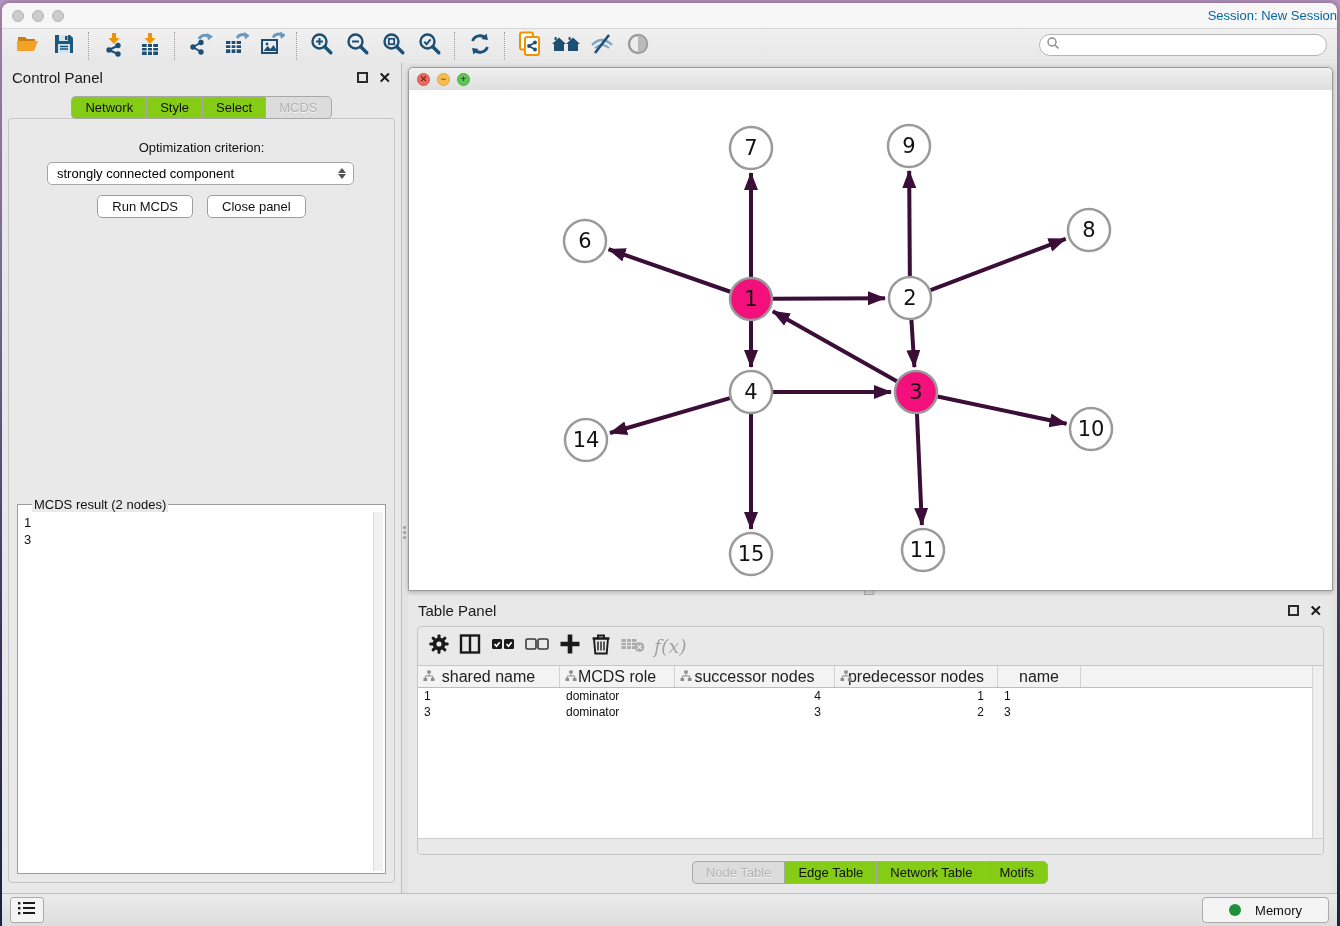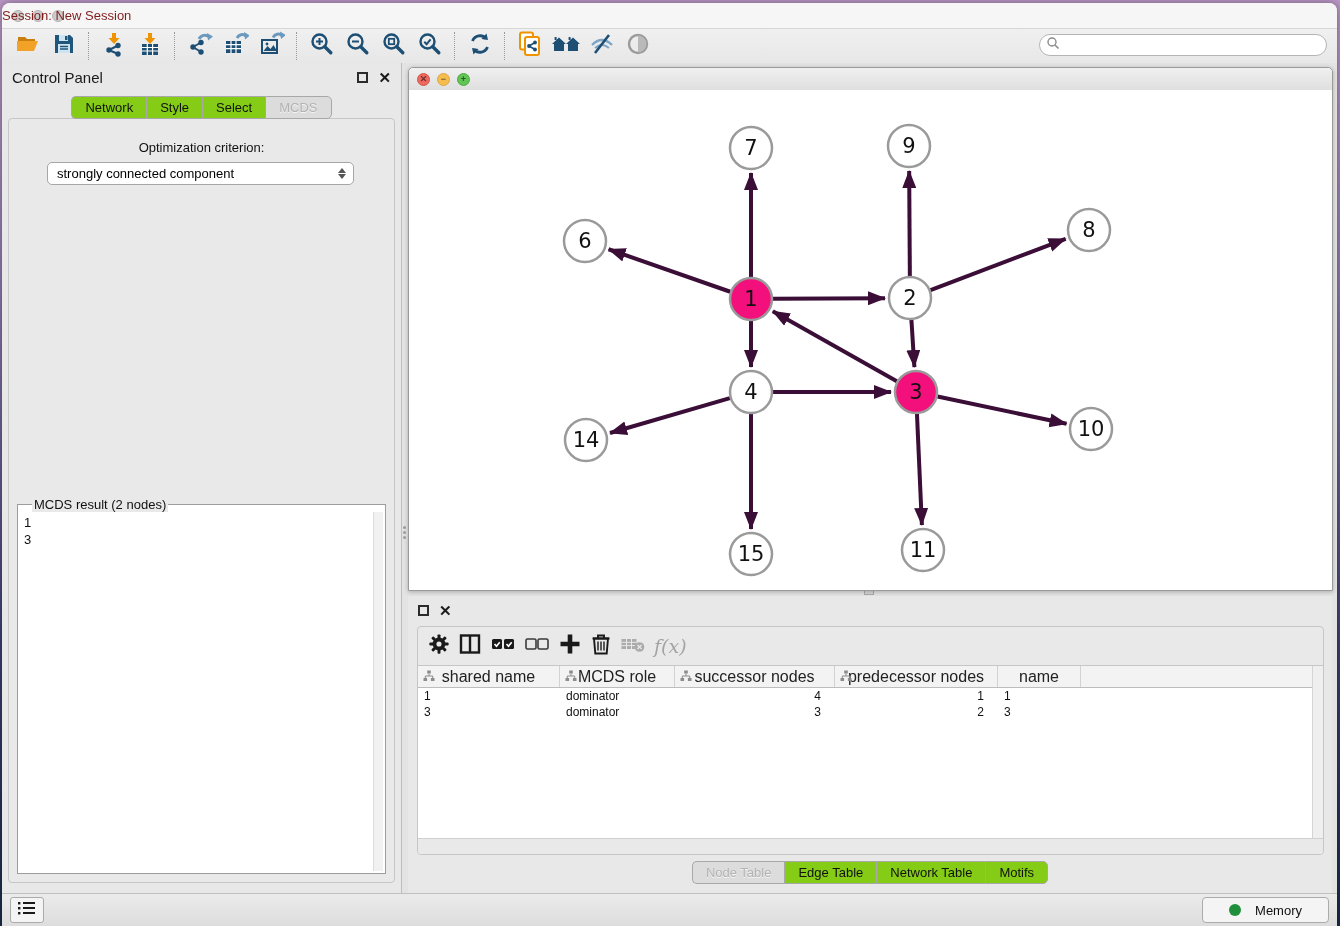--- a/index.html
+++ b/index.html
@@ -12,21 +12,21 @@
   .app{position:relative;width:1340px;height:926px;}
   .window{
     position:absolute;left:2px;right:3px;top:3px;bottom:0;
     background:#e8e8e8;border-radius:8px 8px 0 0;overflow:hidden;
     box-shadow:0 0 8px rgba(0,0,0,.4);
   }
   
   .titlebar{height:25px;background:#f6f6f6;border-bottom:1px solid #d6d6d6;position:relative;display:flex;align-items:center;}
   .lights{display:flex;gap:8px;margin-left:10px;}
   .light{width:12px;height:12px;border-radius:50%;background:#ccc;border:1px solid #b3b3b3;box-sizing:border-box;}
-  .win-title{position:absolute;left:0;right:0;text-align:left;color:#7f1d1d;font-size:13px;}
+  .win-title{position:absolute;left:0;right:0;text-align:right;color:#0369a1;font-size:13px;padding-left:48px;}
   
   .toolbar{height:34px;background:linear-gradient(#f0f0f0,#e7e7e7);border-bottom:1px solid #c2c2c2;display:flex;align-items:center;padding:0 8px;position:relative;}
   .tbtn{width:36px;height:30px;display:flex;align-items:center;justify-content:center;cursor:default;}
   .tsep{width:1px;height:28px;border-left:1px dotted #9a9a9a;margin:0 6px;}
   .searchbox{position:absolute;right:10px;top:5px;width:288px;height:22px;background:#fff;border:1px solid #b5b5b5;border-radius:11px;display:flex;align-items:center;padding-left:6px;box-sizing:border-box;}
   .searchbox input{border:none;outline:none;flex:1;font-size:12px;background:transparent;margin-left:4px;}
   
   .content{position:absolute;top:60px;bottom:33px;left:0;right:0;background:#e3e3e3;}
   
   .cpanel{position:absolute;left:0;top:0;width:400px;height:100%;background:#e8e8e8;border-right:1px solid #bdbdbd;box-sizing:border-box;}
@@ -268,20 +268,24 @@
         <div class="tab active">MCDS</div>
       </div>
       <div class="cpanel-body">
         <div class="opt-label">Optimization criterion:</div>
         <div class="dropdown">
           <span>strongly connected component</span>
           <span class="dd-stepper">
                 <span class="dd-up"></span>
                 <span class="dd-down"></span>
               </span>
+        </div>
+        <div class="btn-row">
+          <button class="pbtn">Run MCDS</button>
+          <button class="pbtn">Close panel</button>
         </div>
         <fieldset class="fieldset">
           <legend>MCDS result (2 nodes)</legend>
           <div class="result-box">
             <div>1</div>
             <div>3</div>
             <div class="result-scroll"></div>
           </div>
         </fieldset>
       </div>
@@ -349,20 +353,21 @@
                 <text x="177" y="350" text-anchor="middle" dy="0.35em" font-size="21" fill="#111111" font-family="DejaVu Sans, sans-serif">14</text>
                 <circle cx="342" cy="464" r="21" fill="#ffffff" stroke="#9a9a9a" stroke-width="2.5"></circle>
                 <text x="342" y="464" text-anchor="middle" dy="0.35em" font-size="21" fill="#111111" font-family="DejaVu Sans, sans-serif">15</text>
               </g>
         </svg>
       </div>
     </div>
 
     <div class="tpanel">
       <div class="panel-head">
+        <span class="panel-title">Table Panel</span>
         <span class="panel-ctl">
           <span class="float-ic"></span>
           <span class="close-ic">✕</span>
         </span>
       </div>
       <div class="tp-body">
         <div class="tp-toolbar">
           <span><svg width="22" height="22" viewBox="0 0 24 24">
                   <g fill="#1a1a1a">
                     <rect x="10.4" y="1.5" width="3.2" height="5" rx="1"></rect>

